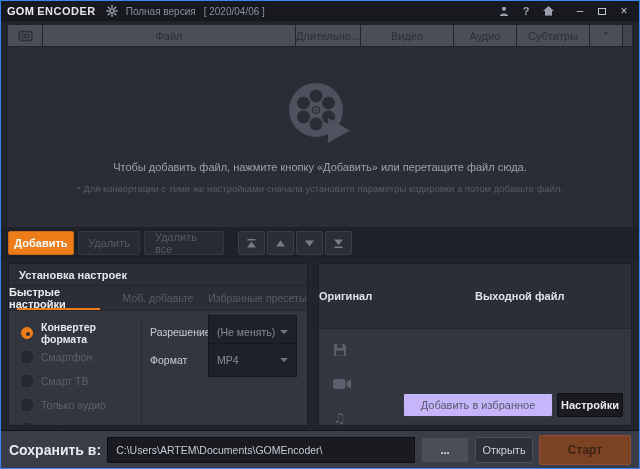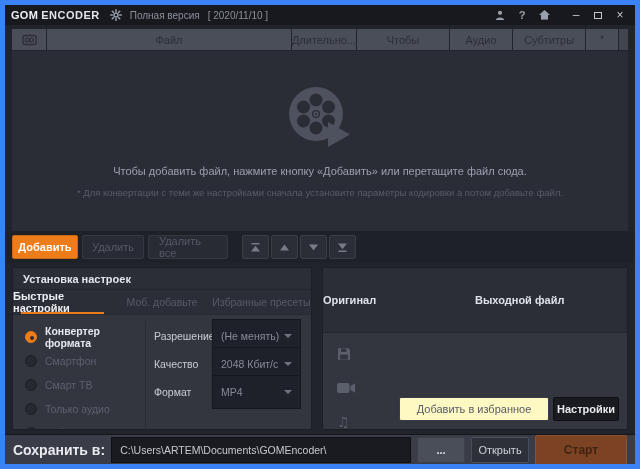--- a/index.html
+++ b/index.html
@@ -1,17 +1,17 @@
 <!DOCTYPE html>
 <html><head>
 <meta charset="utf-8">
 <style>
   html,body{margin:0;padding:0;background:#15161b;}
   *{box-sizing:border-box;font-family:"Liberation Sans",sans-serif;}
-  .window{width:640px;height:469px;background:#22242b;border:5px solid #3b82f6;
+  .window{width:640px;height:469px;background:#22242b;border:1px solid #3b82f6;
           display:flex;flex-direction:column;overflow:hidden;color:#e8eaee;}
 
   
   .titlebar{height:20px;background:#17191f;display:flex;align-items:center;padding:0 6px;flex:none;}
   .logo-gom{font-size:11px;font-weight:700;color:#f1f2f5;letter-spacing:.3px;}
   .logo-rest{font-size:11px;font-weight:600;color:#e2e4ea;letter-spacing:.5px;margin-left:3px;}
   .tb-gear{margin:0 8px 0 10px;display:flex;align-items:center;}
   .tb-version{font-size:10px;color:#8a8f9a;margin-right:8px;}
   .tb-date{font-size:10px;color:#8a8f9a;}
   .tb-right{margin-left:auto;display:flex;align-items:center;gap:4px;}
@@ -79,21 +79,21 @@
   .dd-value{font-size:10.5px;color:#868b97;flex:1;}
   .caret{width:0;height:0;border-left:4px solid transparent;border-right:4px solid transparent;border-top:4px solid #6f747f;}
 
   .orig-hdr{flex:1;display:flex;}
   .orig-hdr span{flex:1;text-align:left;font-size:11px;font-weight:700;color:#dfe2e9;}
   .media-body{position:relative;padding:14px 0 0 14px;}
   .media-icons{display:flex;flex-direction:column;gap:20px;}
   .m-ico{height:14px;display:flex;align-items:center;color:#5a5f6b;}
   .note-glyph{font-family:"DejaVu Sans",sans-serif;font-size:14px;color:#5a5f6b;line-height:14px;}
   .panel-btns{position:absolute;right:8px;bottom:8px;display:flex;gap:4px;}
-  .btn-fav{background:#fef9c3;border:1px solid #383c46;color:#565b67;width:150px;height:24px;}
+  .btn-fav{background:#c4b5fd;border:1px solid #383c46;color:#565b67;width:150px;height:24px;}
   .btn-settings{background:#191b21;border:1px solid #0f1015;color:#e8eaee;font-weight:700;width:66px;height:24px;}
 
   
   .bottom-bar{flex:1;background:#3a3d47;border-top:1px solid #14161c;display:flex;align-items:center;padding:0 8px;gap:6px;margin-top:4px;}
   .save-label{font-size:14px;font-weight:700;color:#e8eaee;flex:none;}
   .save-input{flex:1;height:26px;background:#191b21;border:1px solid #0e0f14;color:#c6c9d2;font-size:10.5px;padding:0 8px;outline:none;}
   .btn-browse{background:#4a4e59;border:1px solid #3c4049;color:#e3e5ea;width:48px;height:26px;font-weight:700;}
   .btn-open{background:#2d3039;border:1px solid #4a4e59;color:#cfd2da;width:58px;height:26px;}
   .btn-start{background:#7b4223;border:1px solid #8c5130;color:#402515;font-weight:700;width:92px;height:30px;font-size:12px;border-radius:2px;}
 </style>
@@ -114,21 +114,21 @@
           <line x1="0.8" y1="6" x2="2.2" y2="6"></line>
             <line x1="9.8" y1="6" x2="11.2" y2="6"></line>
           <line x1="2.3" y1="2.3" x2="3.3" y2="3.3"></line>
             <line x1="8.7" y1="8.7" x2="9.7" y2="9.7"></line>
           <line x1="2.3" y1="9.7" x2="3.3" y2="8.7"></line>
             <line x1="8.7" y1="3.3" x2="9.7" y2="2.3"></line>
         </g>
       </svg>
     </span>
     <span class="tb-version">Полная версия</span>
-    <span class="tb-date">[ 2020/11/10 ]</span>
+    <span class="tb-date">[ 2020/04/06 ]</span>
     <div class="tb-right">
       <span class="tb-ico">
         <svg width="10" height="10" viewBox="0 0 10 10">
             <circle cx="5" cy="2.8" r="2.1" fill="#9aa0ab"></circle>
             <path d="M0.8 10 C0.8 6.6 9.2 6.6 9.2 10 Z" fill="#9aa0ab"></path>
           </svg>
       </span>
       <span class="tb-ico">?</span>
       <span class="tb-ico">
         <svg width="11" height="10" viewBox="0 0 11 10">
@@ -148,21 +148,21 @@
   <div class="list-header">
     <div class="lh-cell lh-select">
       <svg width="15" height="12" viewBox="0 0 15 12">
         <rect x="1" y="1.5" width="13" height="9" rx="2" fill="none" stroke="#2c2f38" stroke-width="1.4"></rect>
         <circle cx="5.4" cy="6" r="1.9" fill="none" stroke="#2c2f38" stroke-width="1.2"></circle>
         <circle cx="9.6" cy="6" r="1.9" fill="none" stroke="#2c2f38" stroke-width="1.2"></circle>
       </svg>
     </div>
     <div class="lh-cell lh-file">Файл</div>
     <div class="lh-cell lh-duration">Длительно...</div>
-    <div class="lh-cell lh-video">Чтобы</div>
+    <div class="lh-cell lh-video">Видео</div>
     <div class="lh-cell lh-audio">Аудио</div>
     <div class="lh-cell lh-subs">Субтитры</div>
     <div class="lh-cell lh-star">*</div>
     <div class="lh-corner"></div>
   </div>
 
   <div class="drop-area">
     <div class="reel">
       <svg width="68" height="62" viewBox="0 0 68 62">
         <circle cx="30" cy="29" r="27" fill="#4e525e"></circle>
@@ -244,27 +244,20 @@
             <span class="radio"></span>
             <span class="radio-label">Веб видео</span>
           </div>
         </div>
         <div class="v-div"></div>
         <div class="dd-col">
           <div class="dd-row">
             <span class="dd-label">Разрешение</span>
             <div class="dd-box">
               <span class="dd-value">(Не менять)</span>
-              <span class="caret"></span>
-            </div>
-          </div>
-          <div class="dd-row">
-            <span class="dd-label">Качество</span>
-            <div class="dd-box">
-              <span class="dd-value">2048 Кбит/с</span>
               <span class="caret"></span>
             </div>
           </div>
           <div class="dd-row">
             <span class="dd-label">Формат</span>
             <div class="dd-box">
               <span class="dd-value">MP4</span>
               <span class="caret"></span>
             </div>
           </div>

